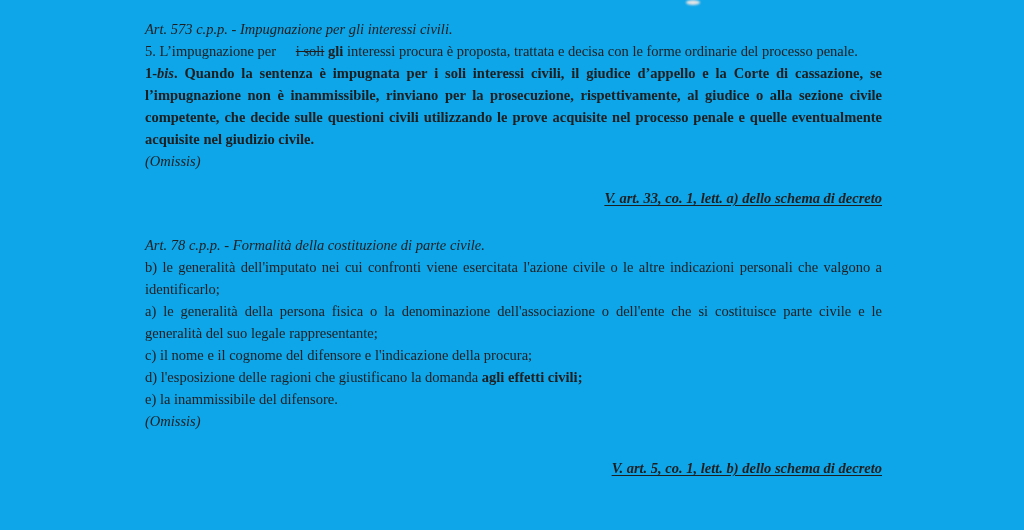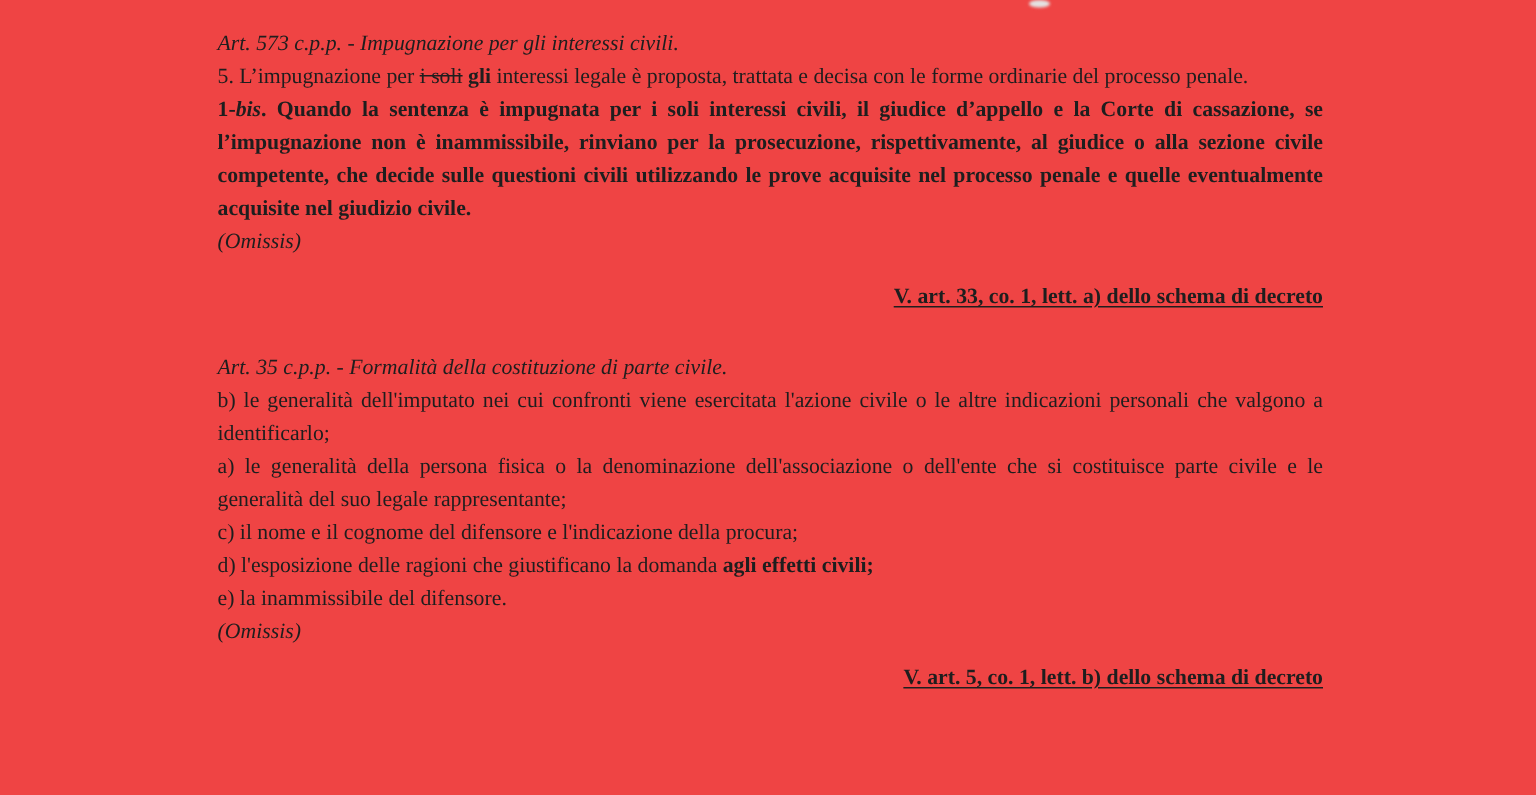--- a/index.html
+++ b/index.html
@@ -4,21 +4,21 @@
 <style>
   * { margin: 0; padding: 0; box-sizing: border-box; }
   html, body {
     width: 1024px; height: 530px;
     background: #ffffff;
     overflow: hidden;
   }
   .page {
     position: relative;
     width: 1024px; height: 530px;
-    background: #ef4444;
+    background: #0ea5e9;
     font-family: "Liberation Serif", serif;
     color: #1e1e1e;
   }
   .scan-artifact {
     position: absolute;
     left: 686px; top: 0px;
     width: 14px; height: 5px;
     background: #e3e3e3;
     border-radius: 50%;
     filter: blur(1px);
@@ -32,58 +32,59 @@
     text-align: justify;
     text-align-last: left;
   }
   .heading {
     font-style: italic;
     text-align: left;
   }
   .para { text-align: justify; }
   .bold { font-weight: bold; }
   .bold-italic { font-weight: bold; font-style: italic; }
-  .strike { text-decoration: line-through; }
+  .strike { text-decoration: line-through; margin-left: 16px; }
   .omissis { font-style: italic; text-align: center; }
   .ref-line {
     text-align: right;
     text-align-last: right;
     font-weight: bold;
     margin-top: 15px;
   }
   .ref-line .ref-text {
     text-decoration: underline;
     text-underline-offset: 2px;
+    font-style: italic;
   }
   .section-2 { margin-top: 25px; }
-  .ref-line-2 { margin-top: 9px; text-align: center; }
+  .ref-line-2 { margin-top: 25px; text-align: center; }
 </style>
 </head>
 <body>
 
 <div class="page">
 
   <div class="scan-artifact"></div>
 
   <div class="doc">
 
     <div class="section">
       <p class="heading">Art. 573 c.p.p. - Impugnazione per gli interessi civili.</p>
 
-      <p class="para"><span>5. L’impugnazione per </span><span class="strike">i soli</span><span class="bold"> gli</span><span> interessi legale è proposta, trattata e decisa con le forme ordinarie del processo penale.</span></p>
+      <p class="para"><span>5. L’impugnazione per </span><span class="strike">i soli</span><span class="bold"> gli</span><span> interessi procura è proposta, trattata e decisa con le forme ordinarie del processo penale.</span></p>
 
       <p class="para"><span class="bold">1-</span><span class="bold-italic">bis</span><span class="bold">. Quando la sentenza è impugnata per i soli interessi civili, il giudice d’appello e la Corte di cassazione, se l’impugnazione non è inammissibile, rinviano per la prosecuzione, rispettivamente, al giudice o alla sezione civile competente, che decide sulle questioni civili utilizzando le prove acquisite nel processo penale e quelle eventualmente acquisite nel giudizio civile.</span></p>
 
       <p class="omissis">(Omissis)</p>
 
       <p class="ref-line"><span class="ref-text">V. art. 33, co. 1, lett. a) dello schema di decreto</span></p>
     </div>
 
     <div class="section section-2">
-      <p class="heading">Art. 35 c.p.p. - Formalità della costituzione di parte civile.</p>
+      <p class="heading">Art. 78 c.p.p. - Formalità della costituzione di parte civile.</p>
 
 
       <p class="para">b) le generalità dell'imputato nei cui confronti viene esercitata l'azione civile o le altre indicazioni personali che valgono a identificarlo;</p>
 
       <p class="para">a) le generalità della persona fisica o la denominazione dell'associazione o dell'ente che si costituisce parte civile e le generalità del suo legale rappresentante;</p>
 
       <p class="para">c) il nome e il cognome del difensore e l'indicazione della procura;</p>
 
       <p class="para"><span>d) l'esposizione delle ragioni che giustificano la domanda </span><span class="bold">agli effetti civili;</span></p>
 

